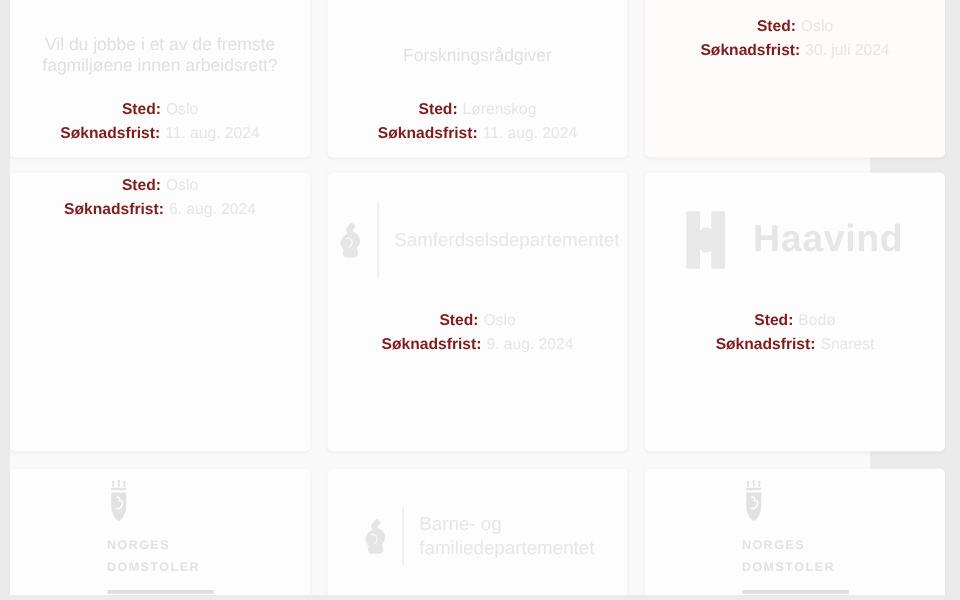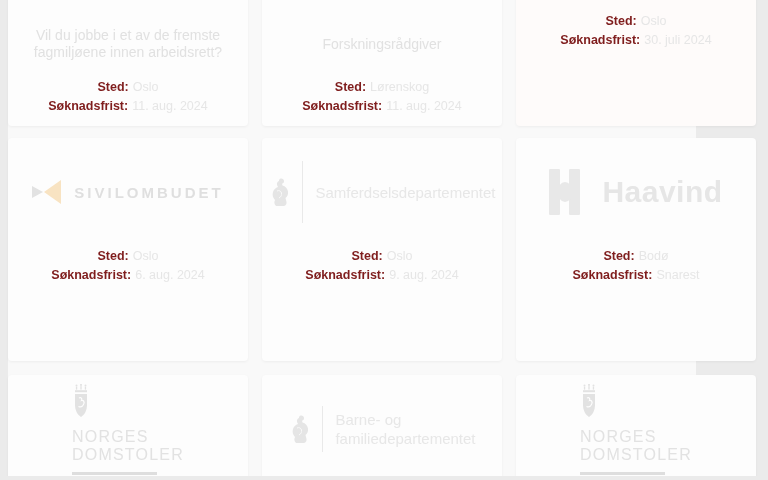--- a/index.html
+++ b/index.html
@@ -58,21 +58,21 @@
   .haa-logo{display:flex;align-items:center;}
   .haa-mark{position:relative;display:flex;gap:9px;height:46px;}
   .haa-bar{width:11px;background:#e8e8e8;border-radius:1px;}
   .haa-ellipse{position:absolute;left:50%;top:50%;transform:translate(-50%,-50%);
     width:15px;height:20px;background:#e8e8e8;border-radius:50%;}
   .haa-text{margin-left:22px;font-size:30px;font-weight:700;color:#e6e6e6;letter-spacing:0.5px;}
 
   
   .dom-logo{display:flex;flex-direction:column;align-items:flex-start;}
   .crest-svg{width:16px;height:37px;margin-left:1px;}
-  .dom-text{margin-top:7px;font-size:16px;font-weight:400;letter-spacing:1.2px;line-height:18px;
+  .dom-text{margin-top:7px;font-size:10px;font-weight:700;letter-spacing:1.2px;line-height:18px;
     color:#e2e2e2;white-space:pre-line;}
   .dom-bar{margin-top:8px;width:85px;height:3px;background:#dedede;}
 
   .bottom-edge{position:absolute;left:0;right:0;bottom:0;height:4px;background:#ebebeb;z-index:5;}
 </style>
 </head>
 <body>
 
 <div class="content">
 
@@ -113,27 +113,20 @@
       </div>
       <div class="meta meta-dl">
         <span class="lbl">Søknadsfrist:</span><span>30. juli 2024</span>
       </div>
     </div>
   </div>
 
   <div class="row row2">
 
     <div class="card">
-      <div class="logo-zone">
-        <div class="siv-logo">
-          <span class="siv-a1"></span>
-          <span class="siv-a2"></span>
-          <span class="siv-text">SIVILOMBUDET</span>
-        </div>
-      </div>
       <div class="meta meta-loc">
         <span class="lbl">Sted:</span><span>Oslo</span>
       </div>
       <div class="meta meta-dl">
         <span class="lbl">Søknadsfrist:</span><span>6. aug. 2024</span>
       </div>
     </div>
 
     <div class="card">
       <div class="logo-zone">

